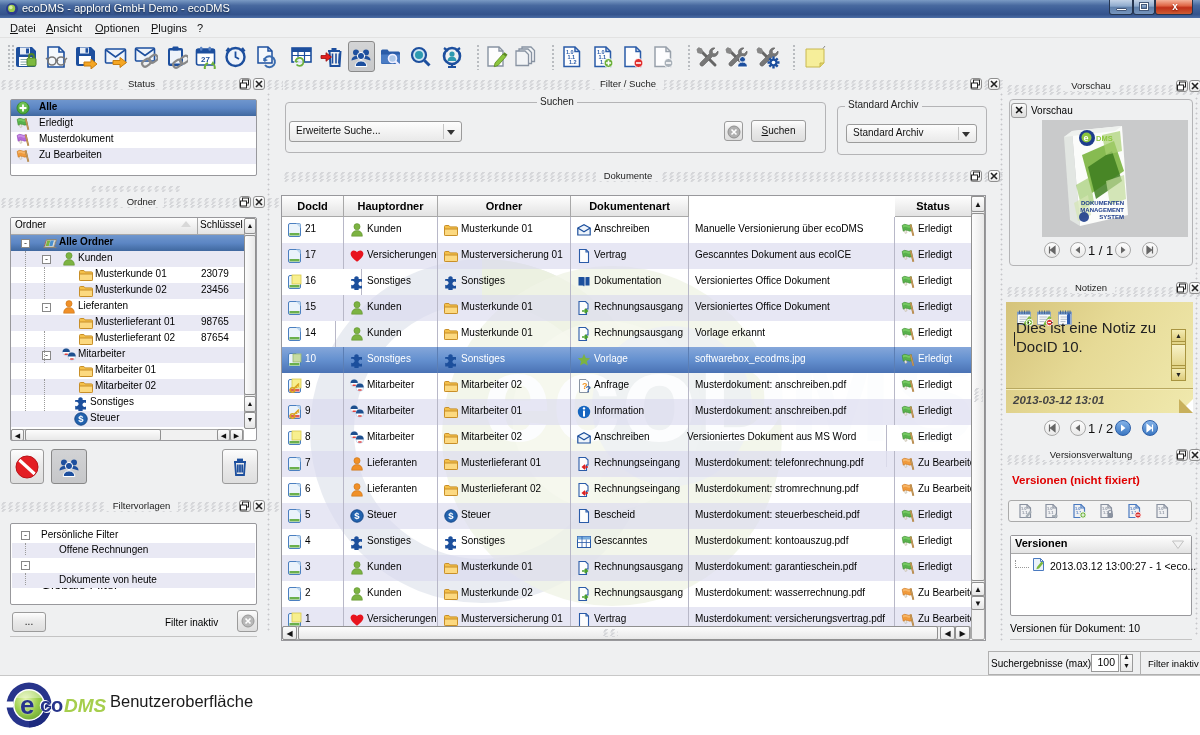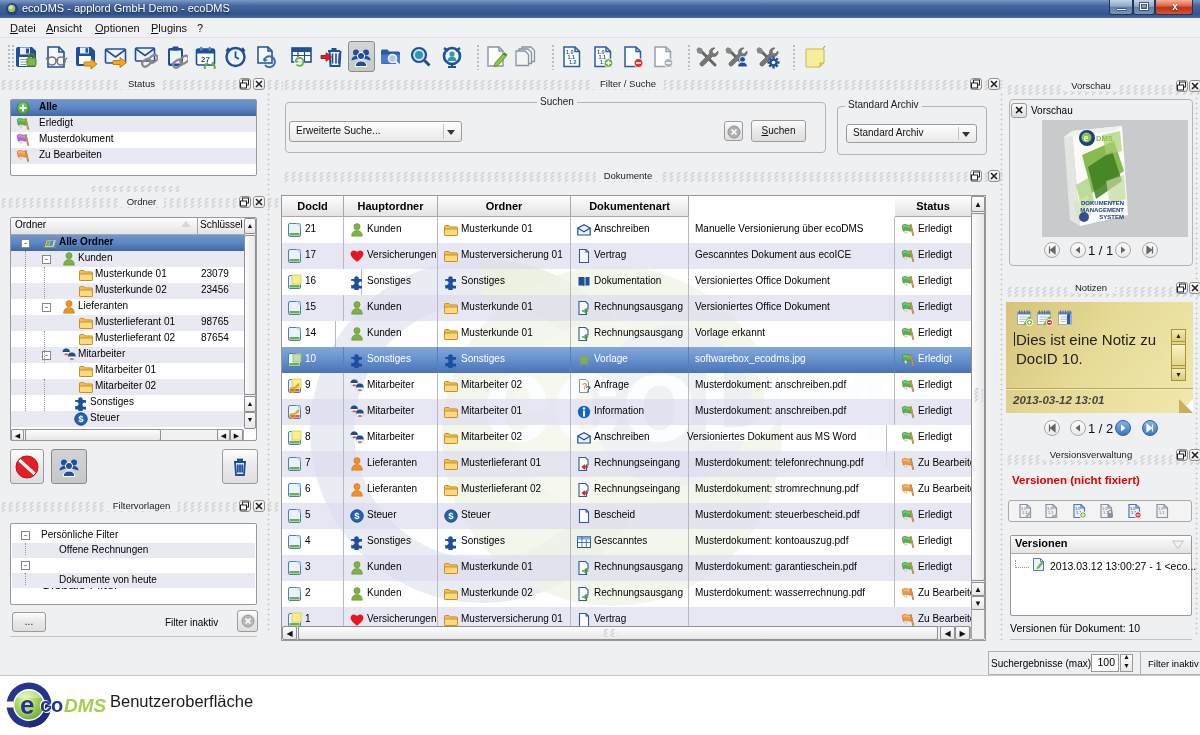--- a/index.html
+++ b/index.html
@@ -1228,20 +1228,23 @@
           </svg></span>
         <span class="abs" style="left:23px;top:6px">Musterversicherung 01</span>
       </div>
       <div class="cell" style="left:289px;top:411px;width:118px;height:26px;border-right:1px solid #b8b8c8;color:#000">
         <span class="ci" style="left:5px"><svg style="" width="16" height="16" viewBox="0 0 16 16">
             <path d="M3.5 1.5 H10 L12.5 4 V14.5 H3.5 Z" fill="#fdfdfd" stroke="#2a5ba8" stroke-width="1.1"></path>
             <path d="M10 1.5 V4 H12.5" fill="none" stroke="#2a5ba8" stroke-width="1.1"></path>
           </svg></span>
         <span class="abs" style="left:23px;top:6px">Vertrag</span>
       </div>
+      <div class="cell" style="left:407px;top:411px;width:206px;height:26px;border-right:1px solid #b8b8c8;color:#000">
+        <span class="abs" style="left:6px;top:6px">Musterdokument: versicherungsvertrag.pdf</span>
+      </div>
       <div class="cell" style="left:613px;top:411px;width:77px;height:26px;border-right:1px solid #b8b8c8;color:#000">
         <span class="ci" style="left:5px"><svg style="" width="16" height="16" viewBox="0 0 16 16">
             <path d="M3.2 4.2 l2 7.2 1.8-0.6 -2-7.2 Z" fill="#f4f0e8" stroke="#b0a890" stroke-width="0.5"></path>
             <path d="M2.2 3.4 q2.5-1.8 4.6-0.6 q2.1 1.2 4.4-0.2 l1 5.8 q-2.3 1.4-4.4 0.2 q-2.1-1.2-4.6 0.6 Z" fill="#f09a3c" stroke="#c87018" stroke-width="0.6"></path>
             <path d="M2.8 3.6 q2.2-1.4 4.2-0.4 q2 1.1 4-0.1 l0.35 2 q-2.1 1.2-4.1 0.1 q-2-1-4.2 0.4 Z" fill="#f8bc72" opacity="0.8"></path>
             <path d="M10.6 2.6 L13.4 13.8" stroke="#a87c3c" stroke-width="1.8"></path>
             <path d="M10.6 2.6 L13.4 13.8" stroke="#d4a86a" stroke-width="0.7"></path>
           </svg></span>
         <span class="abs" style="left:23px;top:6px">Zu Bearbeiten</span>
       </div>
@@ -1356,21 +1359,21 @@
         </svg></div>
       <div class="abs" style="left:51px;top:7px"><svg style="" width="17" height="17" viewBox="0 0 17 17">
           <rect x="1.5" y="3" width="13" height="12.5" fill="#fbfcfd" stroke="#8aa0be" stroke-width="0.8"></rect>
           <rect x="1.5" y="3" width="13" height="2.6" fill="#6a92c8"></rect>
           <path d="M3.5 1.5 v3.5 M6 1.5 v3.5 M8.5 1.5 v3.5 M11 1.5 v3.5 M13 1.5 v3.5" stroke="#48668e" stroke-width="1"></path>
           <path d="M3.5 8 h8 M3.5 10.3 h8 M3.5 12.6 h5" stroke="#a8b4c4" stroke-width="0.9"></path>
           <rect x="10" y="6" width="3.5" height="9" fill="#2a5ab0"></rect>
           <path d="M10 6 l1.7-2 1.8 2 Z" fill="#2a5ab0"></path>
         </svg></div>
       <div class="abs" style="left:8px;top:30px;width:1px;height:14px;background:#222"></div>
-      <div class="abs" style="left:10px;top:28px;width:148px;font-size:15px;color:#222;line-height:19px">Dies ist eine Notiz zu DocID 10.</div>
+      <div class="abs" style="left:10px;top:16px;width:148px;font-size:15px;color:#222;line-height:19px">Dies ist eine Notiz zu DocID 10.</div>
       <div class="abs" style="left:165px;top:27px;width:15px;height:52px;background:#e2d488;border:1px solid #a89440"></div>
       <div class="abs" style="left:165px;top:27px;width:15px;height:13px;background:linear-gradient(#f4ecb4,#ddcc7c);border:1px solid #a89440;text-align:center;font-size:7px;line-height:12px;color:#222">▲</div>
       <div class="abs" style="left:165px;top:42px;width:15px;height:22px;background:linear-gradient(#f8f2c8,#e4d68c);border:1px solid #a89440"></div>
       <div class="abs" style="left:165px;top:66px;width:15px;height:13px;background:linear-gradient(#f4ecb4,#ddcc7c);border:1px solid #a89440;text-align:center;font-size:7px;line-height:12px;color:#222">▼</div>
       <div class="abs" style="left:0;top:86px;width:187px;height:1px;background:#b8a860;box-shadow:0 1px 0 #f4ecb8"></div>
       <div class="abs" style="left:7px;top:92px;font-size:11.5px;font-weight:bold;font-style:italic;color:#444">2013-03-12 13:01</div>
     </div>
     <div class="abs" style="left:1044px;top:420px;width:16px;height:16px;border-radius:50%;background:linear-gradient(#fdfdfd,#e9e9e9);border:1px solid #a8a8a8">
       <svg style="position:absolute;left:-1px;top:-1px" width="16" height="16" viewBox="0 0 16 16">
         <path d="M5.5 4.5 v7 M11 4.5 L6.5 8 L11 11.5 Z" fill="#666" stroke="#666" stroke-width="1.2"></path>

